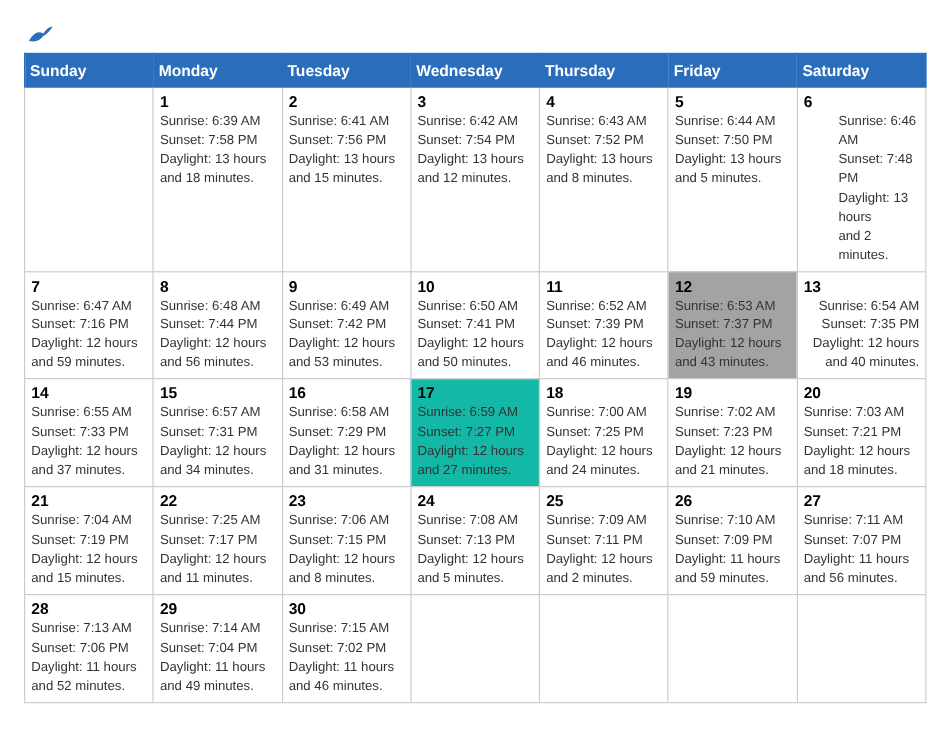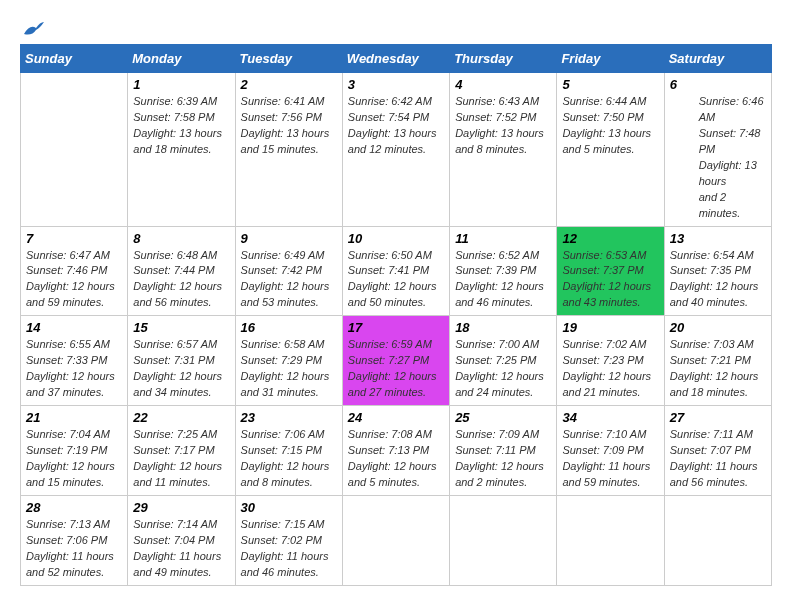--- a/index.html
+++ b/index.html
@@ -30,21 +30,20 @@
       color: #333;
     }
     .location {
       font-size: 15px;
       color: #555;
     }
     table {
       width: 100%;
       border-collapse: collapse;
       font-size: 11px;
-      font-style: italic;
     }
     thead th {
       background: #2a6ebb;
       color: #fff;
       padding: 6px 4px;
       text-align: left;
       font-size: 13px;
       font-weight: bold;
       border: 1px solid #2a6ebb;
     }
@@ -143,21 +142,21 @@
           <div class="cell-text" style="white-space: pre-line; margin-left: 29px;">Sunrise: 6:46 AM
 Sunset: 7:48 PM
 Daylight: 13 hours
 and 2 minutes.</div>
         </td>
       </tr>
       <tr>
         <td style="background: rgb(255, 255, 255);">
           <span class="day-num">7</span>
           <div class="cell-text" style="white-space: pre-line;">Sunrise: 6:47 AM
-Sunset: 7:46 PM
+Sunset: 7:16 PM
 Daylight: 12 hours
 and 59 minutes.</div>
         </td>
         <td style="background: rgb(255, 255, 255);">
           <span class="day-num">8</span>
           <div class="cell-text" style="white-space: pre-line;">Sunrise: 6:48 AM
 Sunset: 7:44 PM
 Daylight: 12 hours
 and 56 minutes.</div>
         </td>
@@ -175,30 +174,30 @@
 Daylight: 12 hours
 and 50 minutes.</div>
         </td>
         <td style="background: rgb(255, 255, 255);">
           <span class="day-num">11</span>
           <div class="cell-text" style="white-space: pre-line;">Sunrise: 6:52 AM
 Sunset: 7:39 PM
 Daylight: 12 hours
 and 46 minutes.</div>
         </td>
-        <td style="background: #22c55e;">
+        <td style="background: #a3a3a3;">
           <span class="day-num">12</span>
           <div class="cell-text" style="white-space: pre-line;">Sunrise: 6:53 AM
 Sunset: 7:37 PM
 Daylight: 12 hours
 and 43 minutes.</div>
         </td>
         <td style="background: rgb(255, 255, 255);">
           <span class="day-num">13</span>
-          <div class="cell-text" style="white-space: pre-line;">Sunrise: 6:54 AM
+          <div class="cell-text" style="white-space: pre-line; text-align: right;">Sunrise: 6:54 AM
 Sunset: 7:35 PM
 Daylight: 12 hours
 and 40 minutes.</div>
         </td>
       </tr>
       <tr>
         <td style="background: rgb(255, 255, 255);">
           <span class="day-num">14</span>
           <div class="cell-text" style="white-space: pre-line;">Sunrise: 6:55 AM
 Sunset: 7:33 PM
@@ -212,21 +211,21 @@
 Daylight: 12 hours
 and 34 minutes.</div>
         </td>
         <td style="background: rgb(255, 255, 255);">
           <span class="day-num">16</span>
           <div class="cell-text" style="white-space: pre-line;">Sunrise: 6:58 AM
 Sunset: 7:29 PM
 Daylight: 12 hours
 and 31 minutes.</div>
         </td>
-        <td style="background: #d946ef;">
+        <td style="background: #14b8a6;">
           <span class="day-num">17</span>
           <div class="cell-text" style="white-space: pre-line;">Sunrise: 6:59 AM
 Sunset: 7:27 PM
 Daylight: 12 hours
 and 27 minutes.</div>
         </td>
         <td style="background: rgb(255, 255, 255);">
           <span class="day-num">18</span>
           <div class="cell-text" style="white-space: pre-line;">Sunrise: 7:00 AM
 Sunset: 7:25 PM
@@ -278,21 +277,21 @@
 and 5 minutes.</div>
         </td>
         <td style="background: rgb(255, 255, 255);">
           <span class="day-num">25</span>
           <div class="cell-text" style="white-space: pre-line;">Sunrise: 7:09 AM
 Sunset: 7:11 PM
 Daylight: 12 hours
 and 2 minutes.</div>
         </td>
         <td style="background: rgb(255, 255, 255);">
-          <span class="day-num">34</span>
+          <span class="day-num">26</span>
           <div class="cell-text" style="white-space: pre-line;">Sunrise: 7:10 AM
 Sunset: 7:09 PM
 Daylight: 11 hours
 and 59 minutes.</div>
         </td>
         <td style="background: rgb(255, 255, 255);">
           <span class="day-num">27</span>
           <div class="cell-text" style="white-space: pre-line;">Sunrise: 7:11 AM
 Sunset: 7:07 PM
 Daylight: 11 hours

